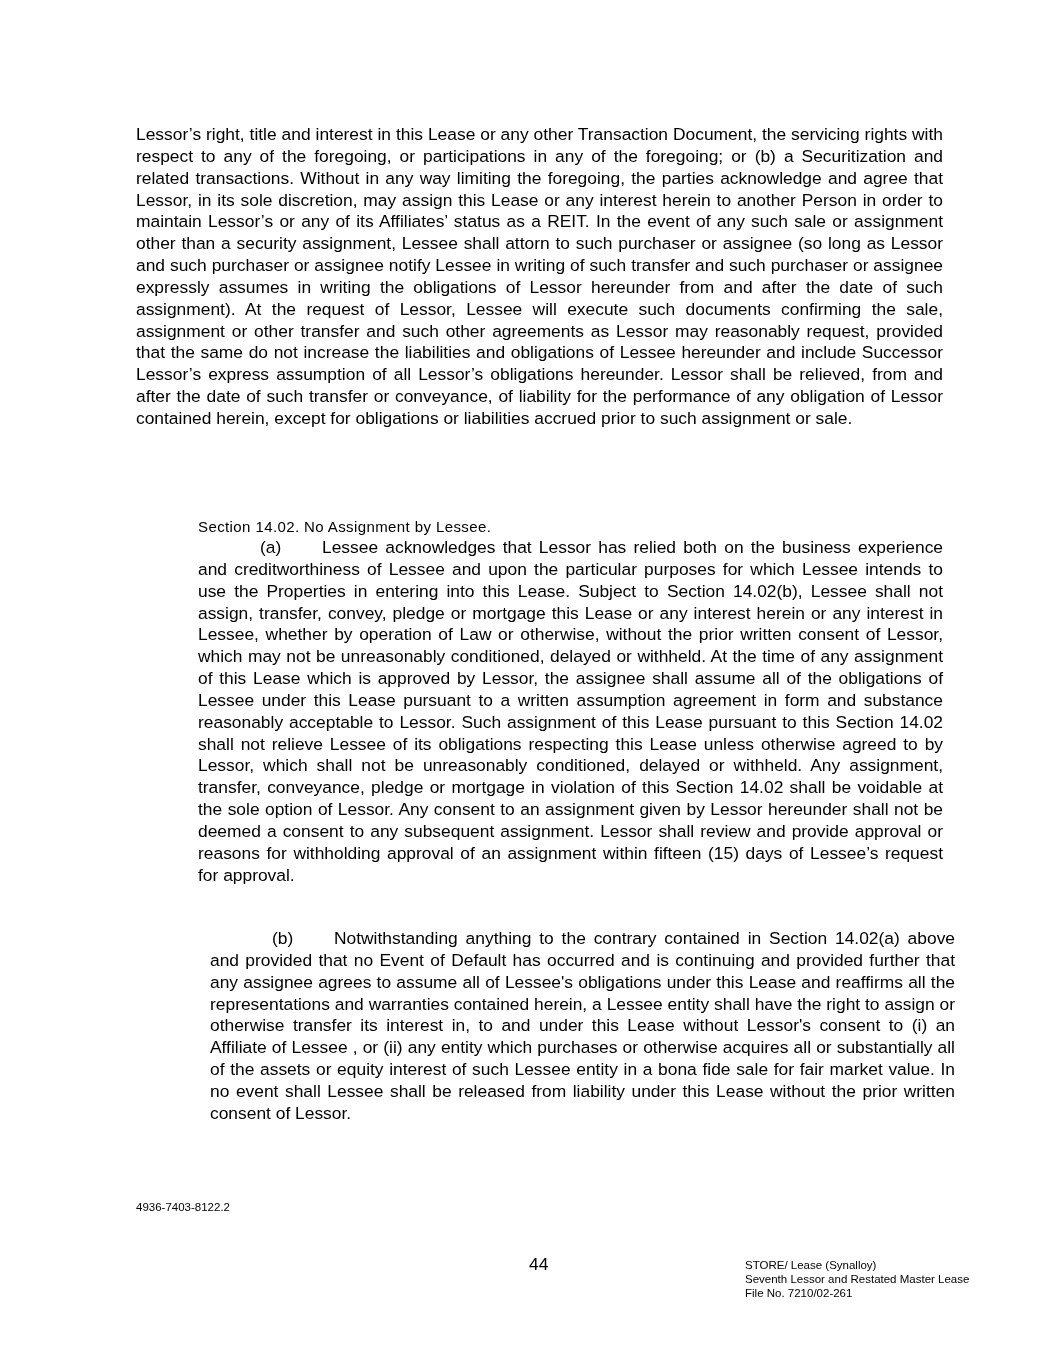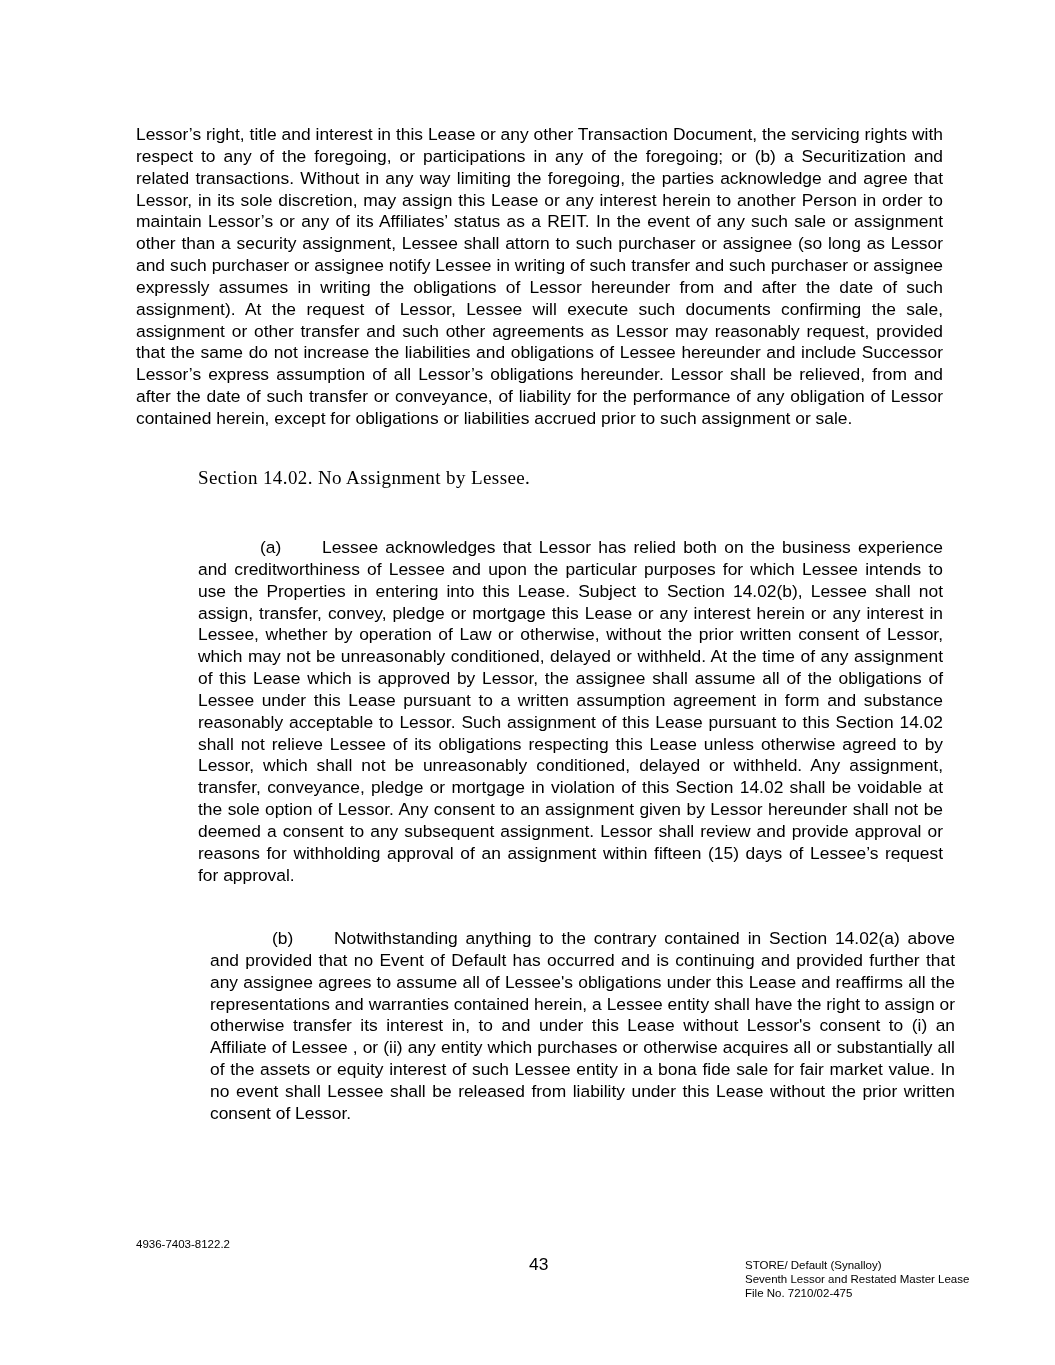--- a/index.html
+++ b/index.html
@@ -30,46 +30,45 @@
       margin: 0;
     }
     .para-top {
       left: 124px;
       top: 124px;
       width: 807px;
     }
     .section-heading {
       position: absolute;
       left: 186px;
-      top: 467px;
-      font-size: 19px;
+      top: 516px;
+      font-size: 15px;
       line-height: 22px;
       letter-spacing: 0.4px;
       margin: 0;
-      font-family: Liberation Serif, serif;
     }
     .para-a {
       left: 186px;
       top: 537px;
       width: 745px;
     }
     .para-b {
       left: 198px;
       top: 928px;
       width: 745px;
     }
     .enum {
       display: inline-block;
       width: 62px;
       margin-left: 62px;
     }
     .footer-left {
       position: absolute;
       left: 124px;
-      top: 1237px;
+      top: 1200px;
       font-size: 11.5px;
       line-height: 14px;
     }
     .footer-page {
       position: absolute;
       left: 517px;
       top: 1253px;
       font-size: 17.4px;
       line-height: 22px;
     }
@@ -90,21 +89,21 @@
   <p class="para para-top">Lessor’s right, title and interest in this Lease or any other Transaction Document, the servicing rights with respect to any of the foregoing, or participations in any of the foregoing; or (b) a Securitization and related transactions.  Without in any way limiting the foregoing, the parties acknowledge and agree that Lessor, in its sole discretion, may assign this Lease or any interest herein to another Person in order to maintain Lessor’s or any of its Affiliates’ status as a REIT. In the event of any such sale or assignment other than a security assignment, Lessee shall attorn to such purchaser or assignee (so long as Lessor and such purchaser or assignee notify Lessee in writing of such transfer and such purchaser or assignee expressly assumes in writing the obligations of Lessor hereunder from and after the date of such assignment).  At the request of Lessor, Lessee will execute such documents confirming the sale, assignment or other transfer and such other agreements as Lessor may reasonably request, provided that the same do not increase the liabilities and obligations of Lessee hereunder and include Successor Lessor’s express assumption of all Lessor’s obligations hereunder.  Lessor shall be relieved, from and after the date of such transfer or conveyance, of liability for the performance of any obligation of Lessor contained herein, except for obligations or liabilities accrued prior to such assignment or sale.</p>
 
   <p class="section-heading">Section 14.02.  No Assignment by Lessee.</p>
 
   <p class="para para-a"><span class="enum">(a)</span><span>Lessee acknowledges that Lessor has relied both on the business experience and creditworthiness of Lessee and upon the particular purposes for which Lessee intends to use the Properties in entering into this Lease.  Subject to Section 14.02(b), Lessee shall not assign, transfer, convey, pledge or mortgage this Lease or any interest herein or any interest in Lessee, whether by operation of Law or otherwise, without the prior written consent of Lessor, which may not be unreasonably conditioned, delayed or withheld.  At the time of any assignment of this Lease which is approved by Lessor, the assignee shall assume all of the obligations of Lessee under this Lease pursuant to a written assumption agreement in form and substance reasonably acceptable to Lessor.  Such assignment of this Lease pursuant to this Section 14.02 shall not relieve Lessee of its obligations respecting this Lease unless otherwise agreed to by Lessor, which shall not be unreasonably conditioned, delayed or withheld.  Any assignment, transfer, conveyance, pledge or mortgage in violation of this Section 14.02 shall be voidable at the sole option of Lessor.  Any consent to an assignment given by Lessor hereunder shall not be deemed a consent to any subsequent assignment. Lessor shall review and provide approval or reasons for withholding approval of an assignment within fifteen (15) days of Lessee’s request for approval.</span></p>
 
   <p class="para para-b"><span class="enum">(b)</span><span>Notwithstanding anything to the contrary contained in Section 14.02(a) above and provided that no Event of Default has occurred and is continuing and provided further that any assignee agrees to assume all of Lessee's obligations under this Lease and reaffirms all the representations and warranties contained herein, a Lessee entity shall have the right to assign or otherwise transfer its interest in, to and under this Lease without Lessor's consent to (i) an Affiliate of Lessee , or (ii) any entity which purchases or otherwise acquires all or substantially all of the assets or equity interest of such Lessee entity in a bona fide sale for fair market value.  In no event shall Lessee shall be released from liability under this Lease without the prior written consent of Lessor.</span></p>
 
   <div class="footer-left">4936-7403-8122.2</div>
 
-  <div class="footer-page">43</div>
+  <div class="footer-page">44</div>
 
   <div class="footer-right">
-    <div>STORE/ Default (Synalloy)</div>
+    <div>STORE/ Lease (Synalloy)</div>
     <div>Seventh Lessor and Restated Master Lease</div>
-    <div>File No. 7210/02-475</div>
+    <div>File No. 7210/02-261</div>
   </div>
 
 </div>
 
 </body></html>

